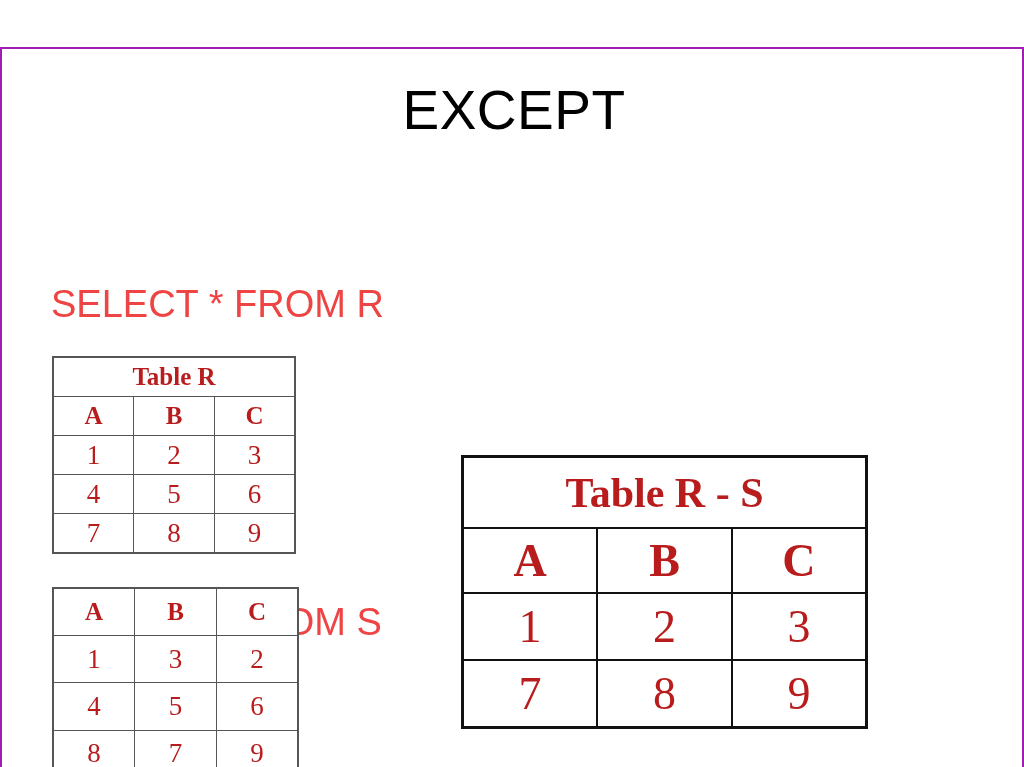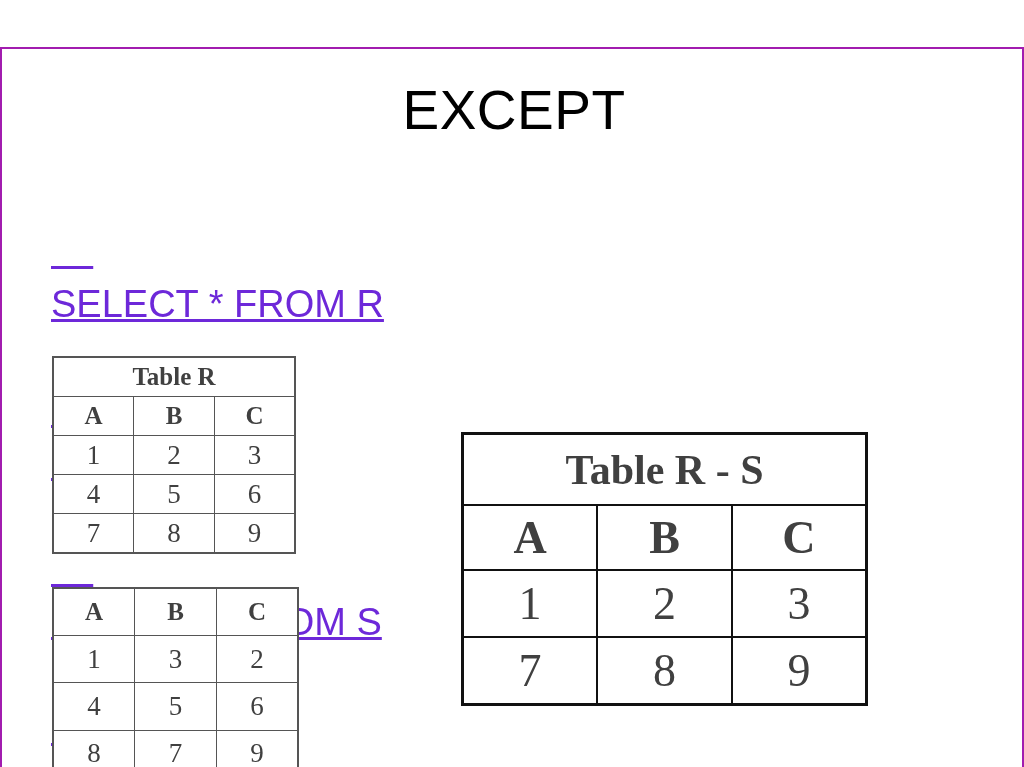--- a/index.html
+++ b/index.html
@@ -41,34 +41,33 @@
   }
 
   
   #sql-block {
     position: absolute;
     left: 49px;
     top: 123px;
     font-family: "Liberation Sans", sans-serif;
     font-size: 38px;
     line-height: 53px;
-    color: #6d28d9;
+    color: #ef4444;
     white-space: pre;
-    text-decoration: underline;
   }
   .sql-line { display: block; }
 
   
   .data-table {
     position: absolute;
     border-collapse: collapse;
     table-layout: fixed;
     background: #ffffff;
     font-family: "Liberation Serif", serif;
-    color: #404040;
+    color: #b91c1c;
   }
   .data-table td {
     border: 1px solid #555555;
     text-align: center;
     vertical-align: middle;
     padding: 0;
   }
   .tbl-caption {
     font-weight: bold;
   }
@@ -99,21 +98,21 @@
     height: 192px;
     border: 2px solid #555555;
   }
   #table-s td { height: 38px; font-size: 27px; }
   #table-s .tbl-caption { font-size: 25px; }
   #table-s .col-head { font-size: 25px; }
 
   
   #table-result {
     left: 459px;
-    top: 383px;
+    top: 406px;
     width: 407px;
     height: 263px;
     border: 3px solid #111111;
   }
   #table-result td {
     border: 2px solid #111111;
     font-size: 46px;
   }
   #table-result .tbl-caption { font-size: 42px; }
   #table-result .col-head { font-size: 46px; }

